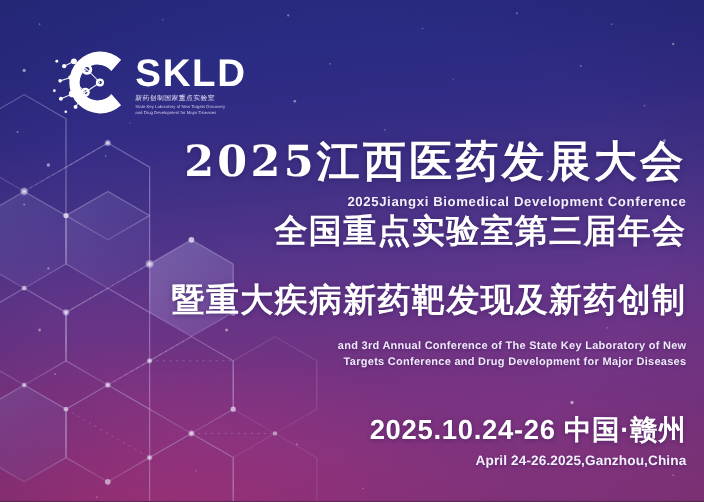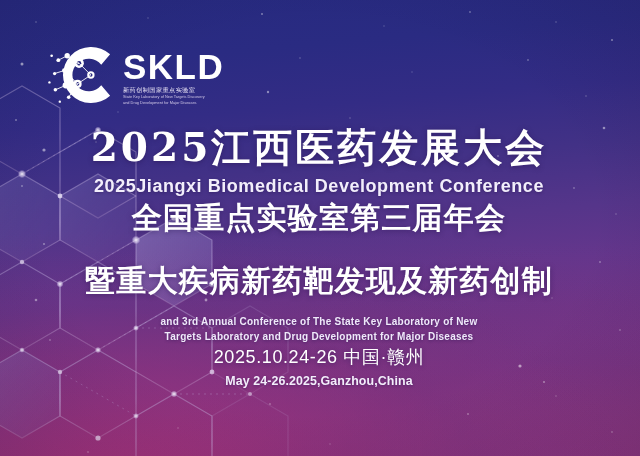--- a/index.html
+++ b/index.html
@@ -89,36 +89,36 @@
     color: #cfc6e6;
     line-height: 1.3;
     margin-top: 1px;
     white-space: nowrap;
   }
 
   
   #content {
     position: absolute;
     left: 0;
-    right: 2px;
+    right: 16px;
     top: 124px;
-    text-align: center;
+    text-align: right;
   }
 
   .title-cn-main {
     font-family: "DejaVu Serif", "Liberation Serif", serif;
     font-size: 39px;
     font-weight: bold;
     color: #ffffff;
     letter-spacing: 3px;
     line-height: 1.18;
     text-shadow: 0 1px 5px rgba(40,20,80,0.55);
   }
   .title-en-sub {
-    font-size: 18px;
+    font-size: 12px;
     font-weight: bold;
     color: #f2eefb;
     letter-spacing: 0.55px;
     margin-top: 6px;
     text-shadow: 0 1px 3px rgba(40,20,80,0.45);
   }
 
   .subtitle-cn {
     font-family: "DejaVu Sans", "Liberation Sans", sans-serif;
     font-size: 30px;
@@ -135,24 +135,25 @@
     font-size: 10px;
     font-weight: bold;
     color: #efe9fa;
     letter-spacing: 0.25px;
     line-height: 1.52;
     text-shadow: 0 1px 3px rgba(40,20,80,0.45);
   }
   #subtitle-en-1 { margin-top: 12px; }
 
   .date-cn {
-    font-size: 18px;
-    font-weight: normal;
+    font-size: 25px;
+    font-weight: bold;
     color: #ffffff;
     letter-spacing: 0.6px;
+    margin-top: 36px;
     text-shadow: 0 1px 4px rgba(40,20,80,0.5);
   }
   .date-en {
     font-size: 12.4px;
     font-weight: bold;
     color: #f3eefb;
     letter-spacing: 0.1px;
     margin-top: 5px;
     text-shadow: 0 1px 3px rgba(40,20,80,0.45);
   }
@@ -329,20 +330,20 @@
     <div class="title-cn-main">2025江西医药发展大会</div>
 
     <div class="title-en-sub">2025Jiangxi Biomedical Development Conference</div>
 
     <div class="subtitle-cn" id="subtitle-cn-2">全国重点实验室第三届年会</div>
 
     <div class="subtitle-cn" id="subtitle-cn-1">暨重大疾病新药靶发现及新药创制</div>
 
     <div class="subtitle-en" id="subtitle-en-1">and 3rd Annual Conference of  The State Key Laboratory of New</div>
 
-    <div class="subtitle-en">Targets Laboratory and Drug Development for Major Diseases</div>
+    <div class="subtitle-en">Targets Conference and Drug Development for Major Diseases</div>
 
     <div class="date-cn">2025.10.24-26 中国·赣州</div>
 
-    <div class="date-en">May 24-26.2025,Ganzhou,China</div>
+    <div class="date-en">April 24-26.2025,Ganzhou,China</div>
 
   </div>
 </div>
 
 </body></html>

